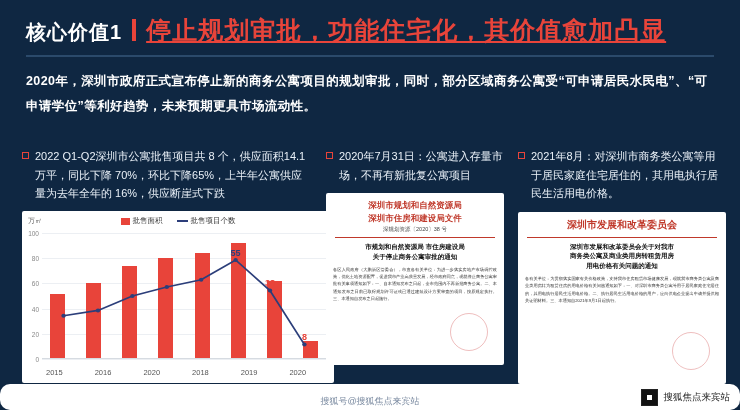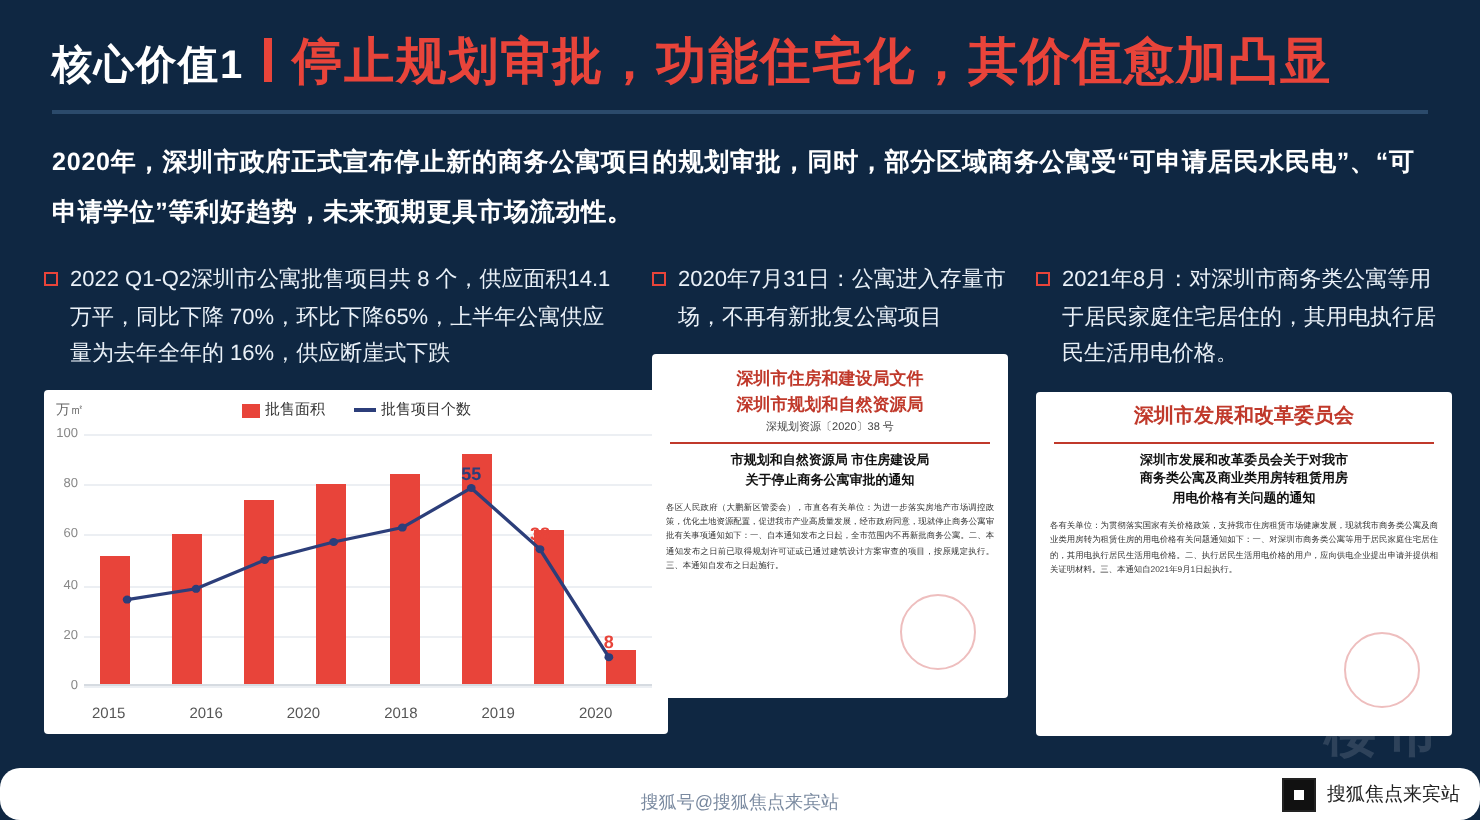--- a/index.html
+++ b/index.html
@@ -33,20 +33,21 @@
     margin: 0 10px;
     position: relative;
     top: 2px;
   }
   .title-accent {
     font-size: 25px;
     font-weight: bold;
     color: #e8443a;
     letter-spacing: 1px;
     white-space: nowrap;
+    text-decoration: underline;
   }
   .title-underline {
     margin: 8px 26px 0 26px;
     height: 2px;
     background: #2b4a6b;
   }
   
   .lead {
     margin: 12px 26px 0 26px;
     font-size: 12.5px;
@@ -54,21 +55,21 @@
     font-weight: bold;
     color: #ffffff;
     letter-spacing: 0.4px;
   }
   
   .columns {
     display: flex;
     margin: 12px 22px 0 22px;
     gap: 14px;
   }
-  .col { position: relative; }
+  .col { position: relative; margin-top: 16px; }
   .col-1 { width: 290px; }
   .col-2 { width: 180px; }
   .col-3 { width: 210px; }
 
   .bullet-row { display: flex; align-items: flex-start; }
   .bullet {
     width: 7px; height: 7px;
     border: 1.5px solid #e8443a;
     margin: 5px 6px 0 0;
     flex: 0 0 auto;
@@ -348,24 +349,24 @@
         </div>
     </div>
   </div>
 
   <div class="col col-2">
     <div class="bullet-row">
       <span class="bullet"></span>
       <span class="bullet-text">2020年7月31日：公寓进入存量市场，不再有新批复公寓项目</span>
     </div>
     <div class="doc doc-2">
+      <div class="doc-head" style="font-size:8.5px;">深圳市规划和自然资源局</div>
       <div class="doc-head" style="font-size:8.5px;">
         <span>深圳市住房和建设局</span><span>文件</span>
       </div>
-      <div class="doc-head" style="font-size:8.5px;">深圳市规划和自然资源局</div>
       <div class="doc-sub">深规划资源〔2020〕38 号</div>
       <div class="doc-rule"></div>
       <div class="doc-title" style="white-space:pre-line;">市规划和自然资源局 市住房建设局
 关于停止商务公寓审批的通知</div>
       <div class="doc-body">各区人民政府（大鹏新区管委会），市直各有关单位：为进一步落实房地产市场调控政策，优化土地资源配置，促进我市产业高质量发展，经市政府同意，现就停止商务公寓审批有关事项通知如下：一、自本通知发布之日起，全市范围内不再新批商务公寓。二、本通知发布之日前已取得规划许可证或已通过建筑设计方案审查的项目，按原规定执行。三、本通知自发布之日起施行。</div>
       <div class="doc-seal"></div>
     </div>
   </div>
 
   <div class="col col-3">

